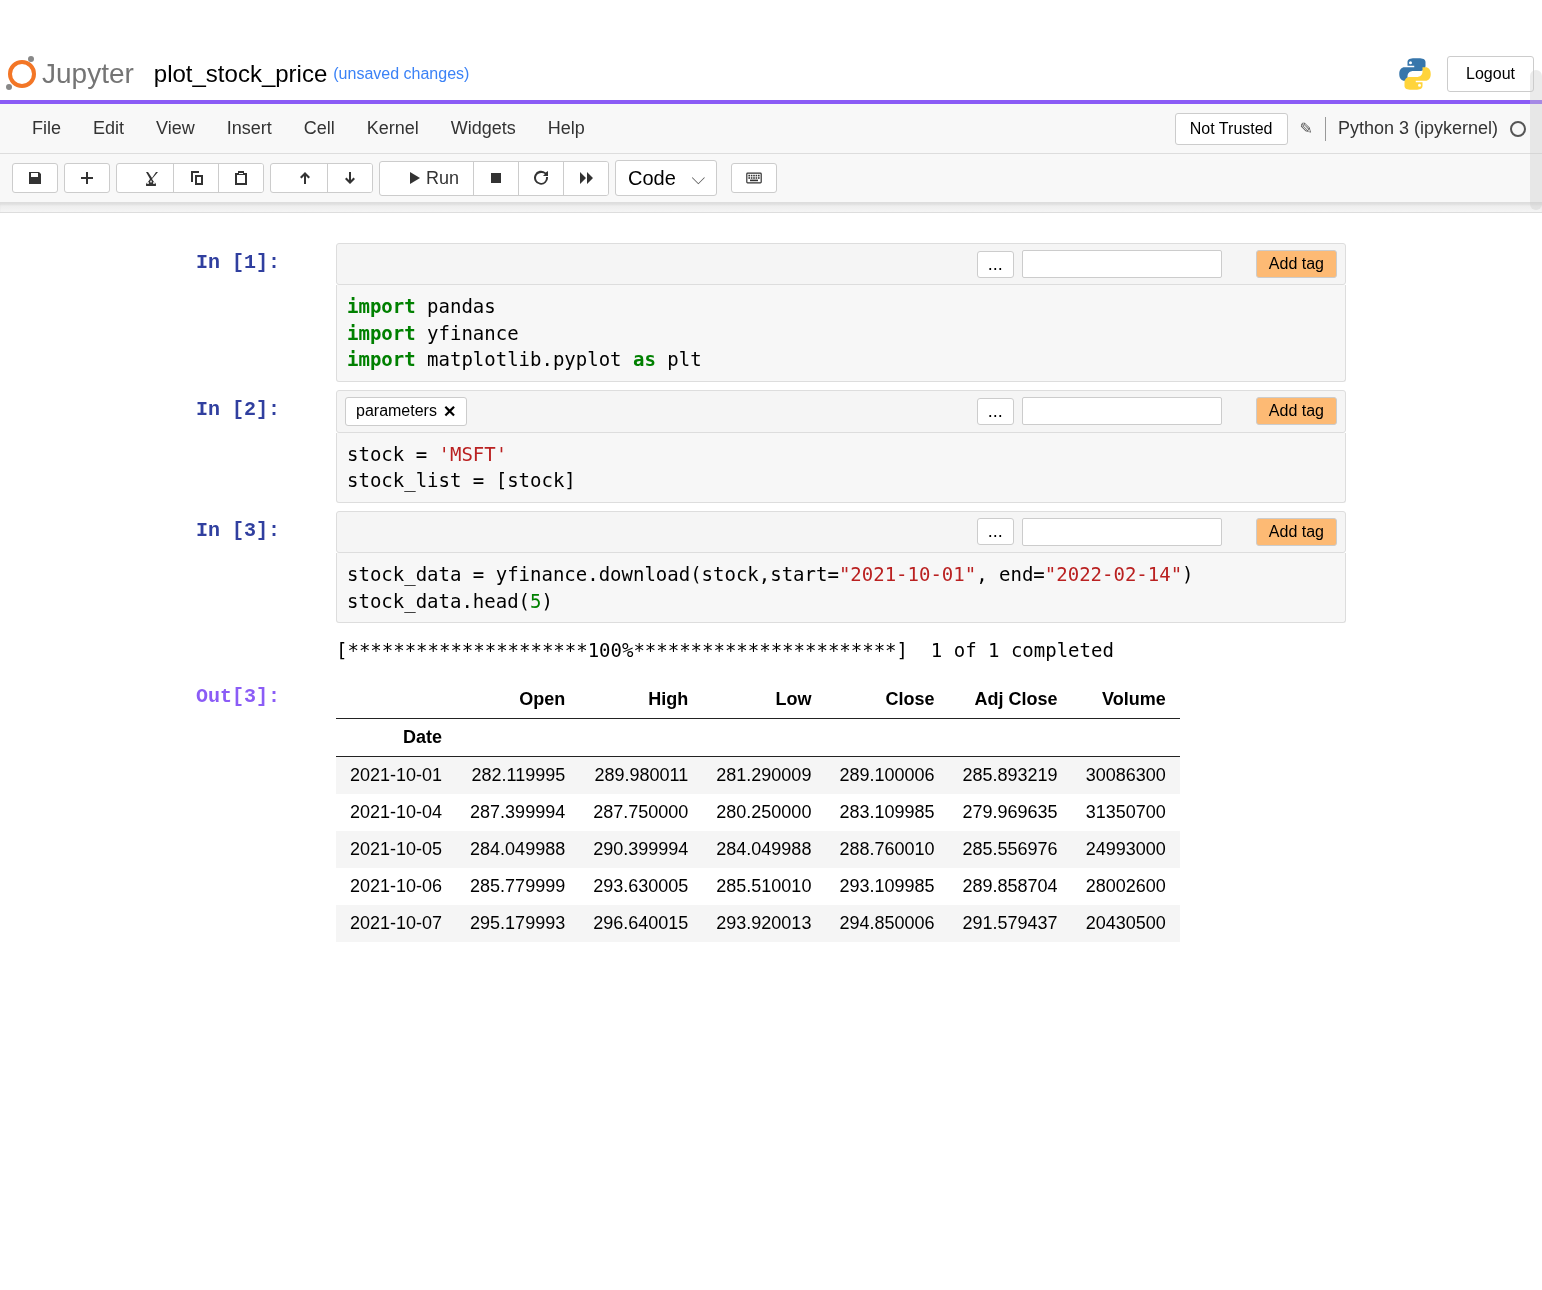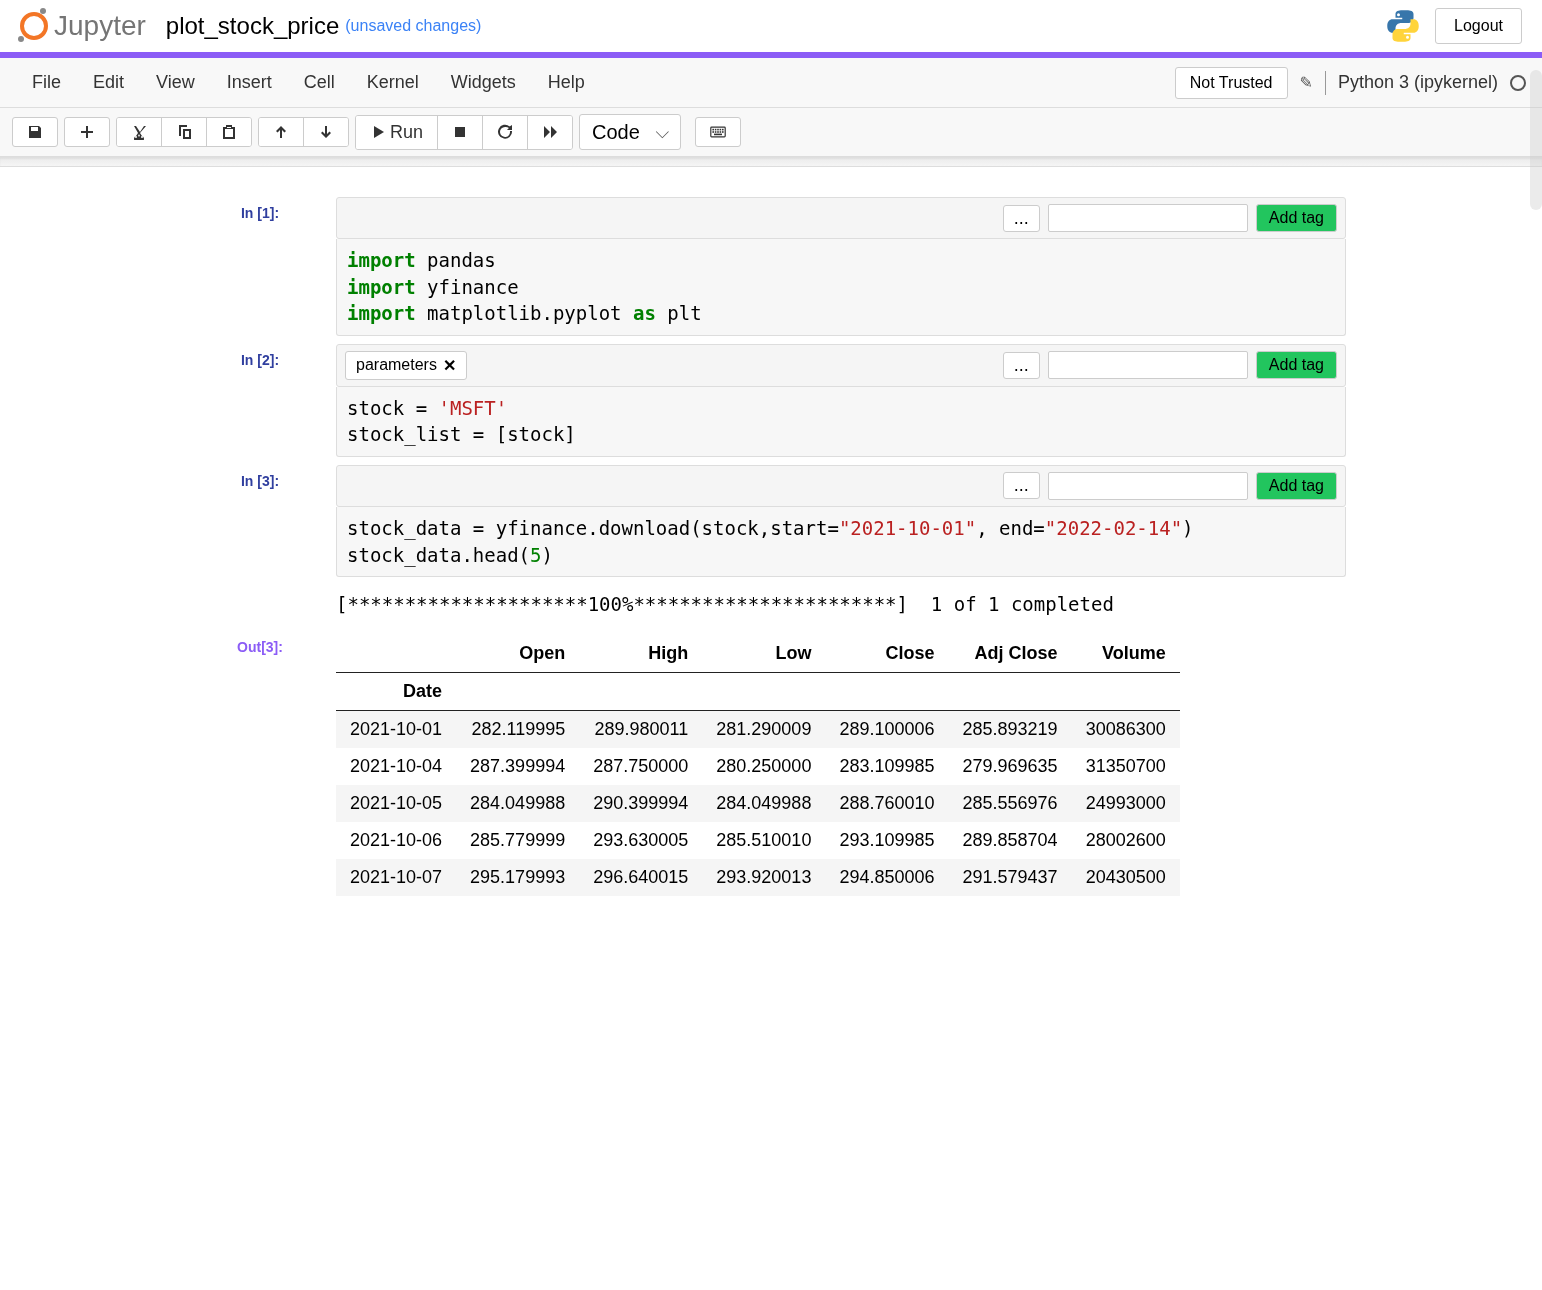--- a/index.html
+++ b/index.html
@@ -1,19 +1,19 @@
 <!DOCTYPE html>
 <html><head>
 <meta charset="utf-8">
 <style>
   * { box-sizing: border-box; margin: 0; padding: 0; }
   body { font-family: -apple-system, "Helvetica Neue", Helvetica, Arial, sans-serif; font-size: 14px; color: #000; background: #fff; }
   
   
-  .header { display: flex; align-items: center; padding: 8px 20px; border-bottom: 6px solid #8b5cf6; }
+  .header { display: flex; align-items: center; padding: 8px 8px; border-bottom: 4px solid #8b5cf6; margin-top: 48px; }
   .logo { display: flex; align-items: center; font-size: 28px; color: #757575; font-weight: 400; }
   .logo .orange-circle { display:inline-block; width:28px; height:28px; border:4px solid #f37626; border-radius:50%; margin-right:6px; position:relative; }
   .logo .orange-circle::before, .logo .orange-circle::after { content:''; position:absolute; width:6px; height:6px; background:#888; border-radius:50%; }
   .logo .orange-circle::before { top:-8px; right:-2px; }
   .logo .orange-circle::after { bottom:-6px; left:-6px; }
   .notebook-title { font-size: 24px; font-weight: 400; margin-left: 20px; }
   .unsaved { font-size: 16px; color: #3b82f6; margin-left: 6px; }
   .header-right { margin-left: auto; display: flex; align-items: center; gap: 14px; }
   .python-icon { width: 36px; height: 36px; }
   .logout-btn { border: 1px solid #ccc; border-radius: 3px; padding: 8px 18px; font-size: 16px; background: #fff; cursor: pointer; }
@@ -23,48 +23,48 @@
   .menu-item { padding: 6px 16px; font-size: 18px; color: #333; cursor: pointer; }
   .menubar-right { margin-left: auto; display: flex; align-items: center; gap: 12px; }
   .trust-btn { border: 1px solid #ccc; border-radius: 3px; padding: 6px 14px; font-size: 16px; background: #fff; cursor: pointer; }
   .pencil-icon { font-size: 16px; color: #555; cursor: pointer; }
   .separator-v { width: 1px; height: 24px; background: #999; }
   .kernel-name { font-size: 18px; color: #333; }
   .kernel-circle { width: 16px; height: 16px; border: 2px solid #555; border-radius: 50%; }
   
   
   .toolbar { display: flex; align-items: center; background: #f8f8f8; border-bottom: 1px solid #ddd; padding: 6px 12px; gap: 6px; }
-  .tb-group { display: flex; border: 1px solid #ccc; border-radius: 3px; background: #fff; overflow: hidden; }
+  .tb-group { display: flex; border: 1px solid #ccc; border-radius: 3px; background: #fff; overflow: hidden; padding-left: 12px; }
   .tb-btn { border: none; border-right: 1px solid #ccc; background: #fff; padding: 6px 14px; font-size: 16px; cursor: pointer; display: flex; align-items: center; gap: 4px; color: #333; }
   .tb-btn:last-child { border-right: none; }
   .tb-btn.single { border: 1px solid #ccc; border-radius: 3px; }
   .tb-btn svg { width: 16px; height: 16px; }
   .cell-type-select { border: 1px solid #ccc; border-radius: 3px; padding: 6px 40px 6px 12px; font-size: 20px; background: #fff; appearance: none; position: relative; }
   .select-wrap { position: relative; display: inline-block; }
   .select-wrap::after { content:'⌵'; position:absolute; right:12px; top:50%; transform:translateY(-50%); font-size:18px; color:#555; pointer-events:none; }
   
   
   .gradient-strip { height: 10px; background: linear-gradient(#eaeaea, #f5f5f5); border-bottom: 1px solid #ddd; box-shadow: inset 0 2px 2px rgba(0,0,0,0.05); }
   
   
   .notebook { padding: 30px 20px 20px 20px; max-width: 1190px; margin: 0 auto; }
   
   .cell { display: flex; margin-bottom: 8px; }
-  .prompt { width: 140px; text-align: center; padding: 8px 12px 8px 0; font-family: Liberation Sans, sans-serif; font-size: 14px; white-space: nowrap; }
+  .prompt { width: 140px; text-align: left; padding: 8px 12px 8px 0; font-family: Liberation Mono, monospace; font-size: 20px; white-space: nowrap; }
   .prompt-in { color: #303F9F; font-weight: 600; }
   .prompt-out { color: #8b5cf6; font-weight: 600; }
   .cell-body { flex: 1; min-width: 0; }
   
   .tag-row { display: flex; align-items: center; background: #f5f5f5; border: 1px solid #ddd; border-radius: 3px; padding: 6px 8px; gap: 8px; }
   .tag-row .spacer { flex: 1; }
   .tag-chip { border: 1px solid #ccc; border-radius: 3px; padding: 4px 10px; font-size: 16px; background: #fff; display: flex; gap: 6px; }
   .tag-chip .x { font-weight: bold; cursor: pointer; }
   .ellipsis-btn { border: 1px solid #ccc; border-radius: 3px; padding: 2px 10px; font-size: 18px; background: #fff; cursor: pointer; }
   .tag-input { border: 1px solid #ccc; border-radius: 2px; padding: 4px; width: 200px; font-size: 16px; }
-  .add-tag-btn { border: 1px solid #ccc; border-radius: 3px; padding: 4px 12px; font-size: 16px; background: #22c55e; cursor: pointer; }
+  .add-tag-btn { border: 1px solid #ccc; border-radius: 3px; padding: 4px 12px; font-size: 16px; background: #fdba74; cursor: pointer; margin-left: 26px; }
   
   .code-area { background: #f7f7f7; border: 1px solid #ddd; border-top: none; border-radius: 0 0 3px 3px; padding: 8px 10px; font-family: "SF Mono", Menlo, Consolas, monospace; font-size: 19px; line-height: 1.4; white-space: pre; overflow-x: auto; }
   
   .kw { color: #008000; font-weight: bold; }
   .str { color: #BA2121; margin-top: 7px; }
   .num { color: #008000; }
   
   .output-text { font-family: "SF Mono", Menlo, Consolas, monospace; font-size: 19px; padding: 8px 0; white-space: pre; }
   
   

